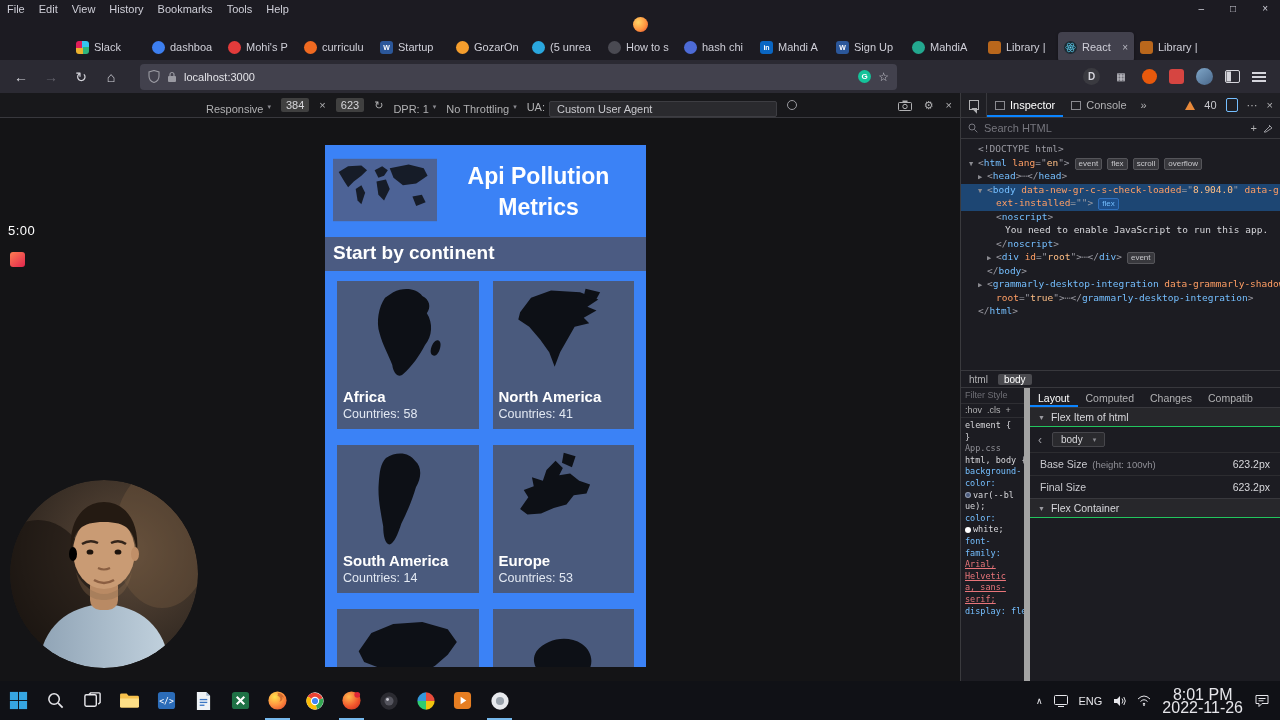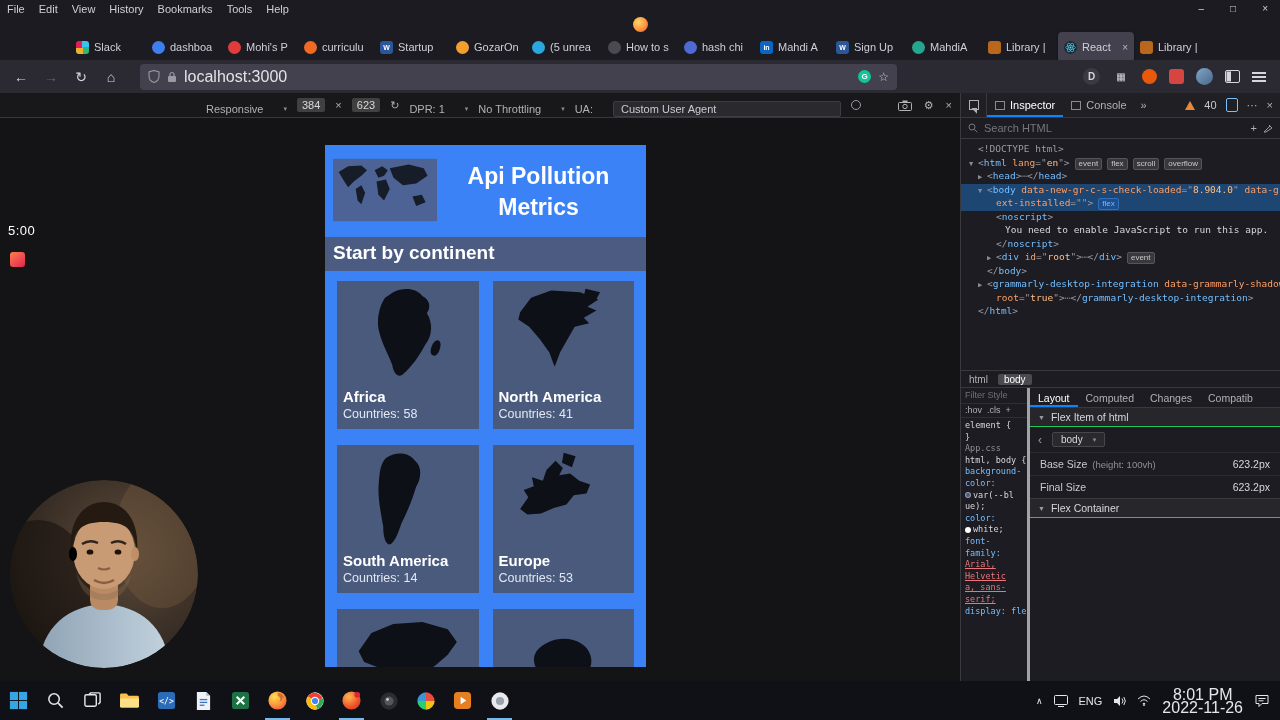--- a/index.html
+++ b/index.html
@@ -27,34 +27,34 @@
   .tab-extra { width:26px; height:26px; display:flex; align-items:center; justify-content:center; color:#cfcfd8; font-size:13px; }
 
   
   .navbar { position:absolute; left:0; top:60px; width:1280px; height:33px; background:#2b2a33;
             display:flex; align-items:center; padding:0 8px; gap:4px; }
   .nav-btn { width:26px; height:24px; display:flex; align-items:center; justify-content:center;
              color:#d5d5dc; font-size:14px; border-radius:4px; }
   .nav-btn.dim { color:#63626b; }
   .urlbar { width:757px; height:26px; margin-left:12px; background:#42414d; border-radius:4px;
             display:flex; align-items:center; padding:0 8px; gap:7px; }
-  .url-text { color:#e3e3e8; font-size:16px; flex:1; }
+  .url-text { color:#e3e3e8; font-size:11px; flex:1; }
   .g-dot { width:13px; height:13px; border-radius:50%; background:#15c39a; color:#fff; font-size:8px; font-weight:bold;
            display:flex; align-items:center; justify-content:center; }
   .star { color:#c9c9d1; font-size:12px; }
   .ext-cluster { margin-left:auto; display:flex; align-items:center; gap:12px; padding-right:6px; }
   .ext-i { width:18px; height:18px; display:flex; align-items:center; justify-content:center; font-size:10px; color:#d5d5dc; }
   .circ { border-radius:50%; }
   .hamburger { width:14px; height:10px; background:repeating-linear-gradient(#d5d5dc 0 2px, transparent 2px 4px); }
 
   
   .rdm-toolbar { position:absolute; left:0; top:93px; width:960px; height:25px; background:#18181b;
                  border-bottom:1px solid #38383d; display:flex; align-items:center; gap:10px;
                  padding-left:206px; font-size:11px; color:#b1b1b3; }
-  .chip { display:flex; align-items:center; gap:20px; white-space:nowrap;margin-top:8px; }
+  .chip { display:flex; gap:4px; white-space:nowrap;margin-top:8px; }
   .dim-box { background:#404040; border-radius:2px; padding:1px 5px; color:#d7d7db; }
   .ua-box { background:#2a2a2e; border:1px solid #3d3d42; border-radius:2px; padding:1px 7px; color:#c9c9ce; width:228px;
             white-space:nowrap; overflow:hidden; }
   .tiny-caret { font-size:7px; color:#8a8a90; }
   .rdm-right { margin-left:auto; display:flex; align-items:center; gap:12px; padding-right:8px; color:#b1b1b3; }
   .touch-dot { width:10px; height:10px; border:1.5px solid #9a9aa0; border-radius:50%; }
 
   .backdrop { position:absolute; left:0; top:118px; width:960px; height:563px; background:#141416; }
   .timer { position:absolute; left:8px; top:105px; color:#fff; font-size:13px; letter-spacing:.5px; }
   .rec-widget { position:absolute; left:10px; top:134px; width:15px; height:15px; border-radius:3px;
@@ -98,21 +98,21 @@
   .tk-d { color:#9a9aa2; } .tk-p { color:#9a9aa2; } .tk-t { color:#75bfff; }
   .tk-a { color:#ff9e64; } .tk-v { color:#ffbe85; } .tk-x { color:#d7d7db; } .tk-e { color:#75757c; }
   .mbadge { display:inline-block; margin-left:5px; padding:0 3px; border-radius:2px; background:#38383d;
             border:1px solid #55555a; color:#c8c8cc; font-size:8px; line-height:10px; font-family:"Liberation Sans",sans-serif; }
   .mbadge.fx { background:#1d4f8c; border-color:#2f6fbb; color:#75bfff; }
   .dt-crumbs { height:17px; border-top:1px solid #38383d; display:flex; align-items:center; gap:10px;
                padding:0 8px; font-size:10px; }
   .crumb.active { background:#4a4a4f; color:#fff; border-radius:2px; padding:0 6px; }
 
   .dt-bottom { display:flex; height:294px; border-top:1px solid #38383d; }
-  .rules-col { width:69px; border-right:3px solid #a3a3a3; display:flex; flex-direction:column; overflow:hidden; }
+  .rules-col { width:69px; border-right:6px solid #a3a3a3; display:flex; flex-direction:column; overflow:hidden; }
   .rules-filter { height:16px; color:#6f6f76; font-size:9px; padding:2px 4px; border-bottom:1px solid #2e2e33; white-space:nowrap; }
   .rules-pseudo { display:flex; gap:5px; padding:1px 4px 2px; border-bottom:1px solid #2e2e33; font-size:9px; color:#b1b1b3; }
   .rules-lines { font-family:"DejaVu Sans Mono", monospace; font-size:8.5px; line-height:11.6px; padding:2px 0 0 4px; }
   .rline { white-space:nowrap; }
   .rl-sel { color:#d7d7db; } .rl-link { color:#8f8f96; } .rl-prop { color:#75bfff; }
   .rl-val { color:#d7d7db; } .rl-fval { color:#e9757a; text-decoration:underline; }
   .sw { display:inline-block; width:6px; height:6px; border-radius:50%; border:1px solid rgba(255,255,255,.4); vertical-align:middle; margin-right:2px; }
 
   .layout-col { flex:1; display:flex; flex-direction:column; overflow:hidden; }
   .ltabs { display:flex; height:20px; border-bottom:1px solid #38383d; font-size:10.5px; }

